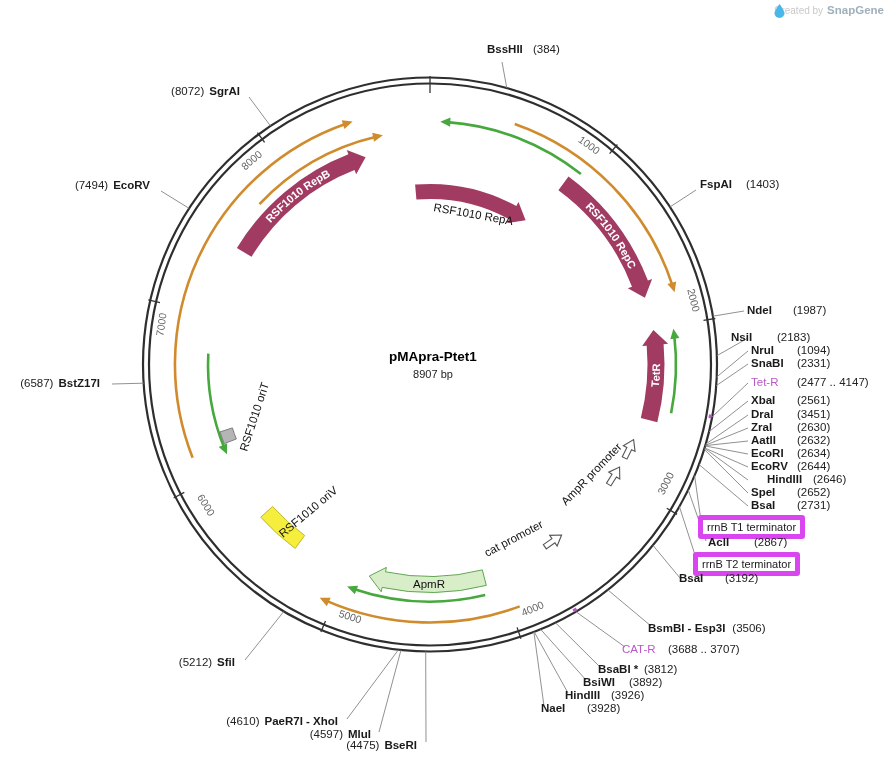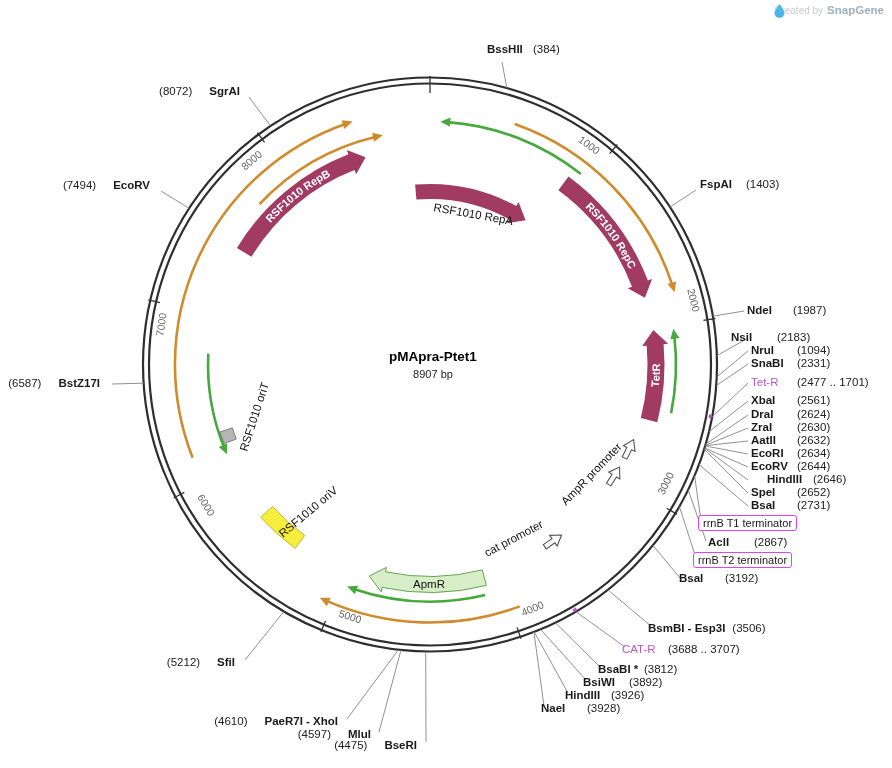--- a/index.html
+++ b/index.html
@@ -13,23 +13,23 @@
   .arclab{font:bold 11px "Liberation Sans",sans-serif;fill:#fff;}
   .arclab-dark{font:11.5px "Liberation Sans",sans-serif;fill:#111;}
   .center-name{font:bold 13.5px "Liberation Sans",sans-serif;fill:#000;text-anchor:middle;}
   .center-size{font:11px "Liberation Sans",sans-serif;fill:#222;text-anchor:middle;}
   .promoter{fill:#fff;stroke:#555;stroke-width:1.1;}
   .site{position:absolute;font:11.5px "Liberation Sans",sans-serif;color:#1a1a1a;
         white-space:nowrap;line-height:13px;}
   .site .name{font-weight:bold;margin-right:7px;}
   .site .pos{font-weight:normal;color:#222;}
   .fan .name{display:inline-block;min-width:46px;margin-right:0;}
-  .pf .pos{margin-right:17px;}
+  .pf .pos{margin-right:5px;}
   .mag .name{font-weight:normal;}
-  .boxed{border:1px solid #d946ef;border-radius:3px;padding:0 4px;background:#fff;
+  .boxed{border:5px solid #d946ef;border-radius:3px;padding:0 4px;background:#fff;
          font-size:11px;line-height:14px;}
   .boxed .name{font-weight:normal;margin-right:0;min-width:0;}
   .watermark{position:absolute;top:4px;right:8px;display:flex;align-items:center;gap:4px;}
   .wm-created{font:10px "Liberation Sans",sans-serif;color:#c9c9c9;}
   .wm-brand{font:11.5px "Liberation Sans",sans-serif;font-weight:bold;color:#9fb0bd;}
 </style>
 </head>
 <body>
 
 <div class="stage">
@@ -156,23 +156,23 @@
 
 <div class="site nf fan" style="left:487px;top:43px"><span class="name">BssHII</span><span class="pos">(384)</span></div>
 <div class="site pf" style="right:645px;top:85px"><span class="pos">(8072)</span><span class="name">SgrAI</span></div>
 <div class="site pf" style="right:735px;top:179px"><span class="pos">(7494)</span><span class="name">EcoRV</span></div>
 <div class="site nf fan" style="left:700px;top:178px"><span class="name">FspAI</span><span class="pos">(1403)</span></div>
 <div class="site pf" style="right:785px;top:377px"><span class="pos">(6587)</span><span class="name">BstZ17I</span></div>
 <div class="site nf fan" style="left:747px;top:304px"><span class="name">NdeI</span><span class="pos">(1987)</span></div>
 <div class="site nf fan" style="left:731px;top:331px"><span class="name">NsiI</span><span class="pos">(2183)</span></div>
 <div class="site nf fan" style="left:751px;top:344px"><span class="name">NruI</span><span class="pos">(1094)</span></div>
 <div class="site nf fan" style="left:751px;top:357px"><span class="name">SnaBI</span><span class="pos">(2331)</span></div>
-<div class="site nf fan mag" style="left: 751px; top: 376px; color: rgb(187, 88, 200);"><span class="name">Tet-R</span><span class="pos">(2477 .. 1701)</span></div>
+<div class="site nf fan mag" style="left: 751px; top: 376px; color: rgb(187, 88, 200);"><span class="name">Tet-R</span><span class="pos">(2477 .. 4147)</span></div>
 <div class="site nf fan" style="left:751px;top:394px"><span class="name">XbaI</span><span class="pos">(2561)</span></div>
-<div class="site nf fan" style="left:751px;top:408px"><span class="name">DraI</span><span class="pos">(2624)</span></div>
+<div class="site nf fan" style="left:751px;top:408px"><span class="name">DraI</span><span class="pos">(3451)</span></div>
 <div class="site nf fan" style="left:751px;top:421px"><span class="name">ZraI</span><span class="pos">(2630)</span></div>
 <div class="site nf fan" style="left:751px;top:434px"><span class="name">AatII</span><span class="pos">(2632)</span></div>
 <div class="site nf fan" style="left:751px;top:447px"><span class="name">EcoRI</span><span class="pos">(2634)</span></div>
 <div class="site nf fan" style="left:751px;top:460px"><span class="name">EcoRV</span><span class="pos">(2644)</span></div>
 <div class="site nf fan" style="left:767px;top:473px"><span class="name">HindIII</span><span class="pos">(2646)</span></div>
 <div class="site nf fan" style="left:751px;top:486px"><span class="name">SpeI</span><span class="pos">(2652)</span></div>
 <div class="site nf fan" style="left:751px;top:499px"><span class="name">BsaI</span><span class="pos">(2731)</span></div>
 <div class="site boxed" style="left:698px;top:515px"><span class="name">rrnB T1 terminator</span></div>
 <div class="site nf fan" style="left:708px;top:536px"><span class="name">AclI</span><span class="pos">(2867)</span></div>
 <div class="site boxed" style="left:693px;top:552px"><span class="name">rrnB T2 terminator</span></div>

